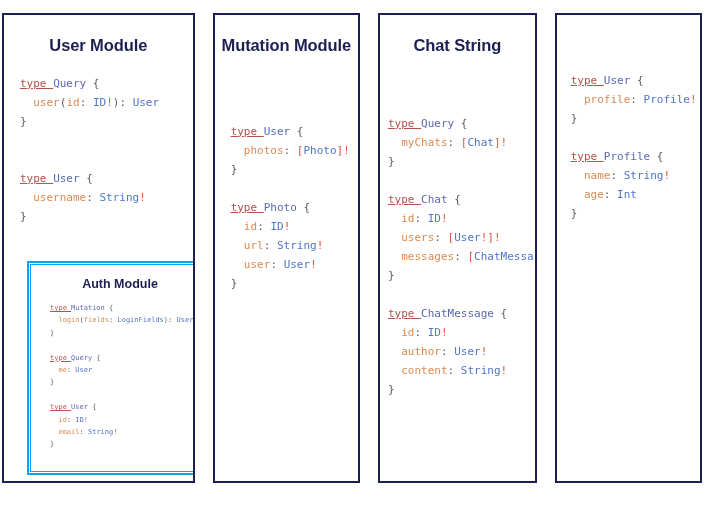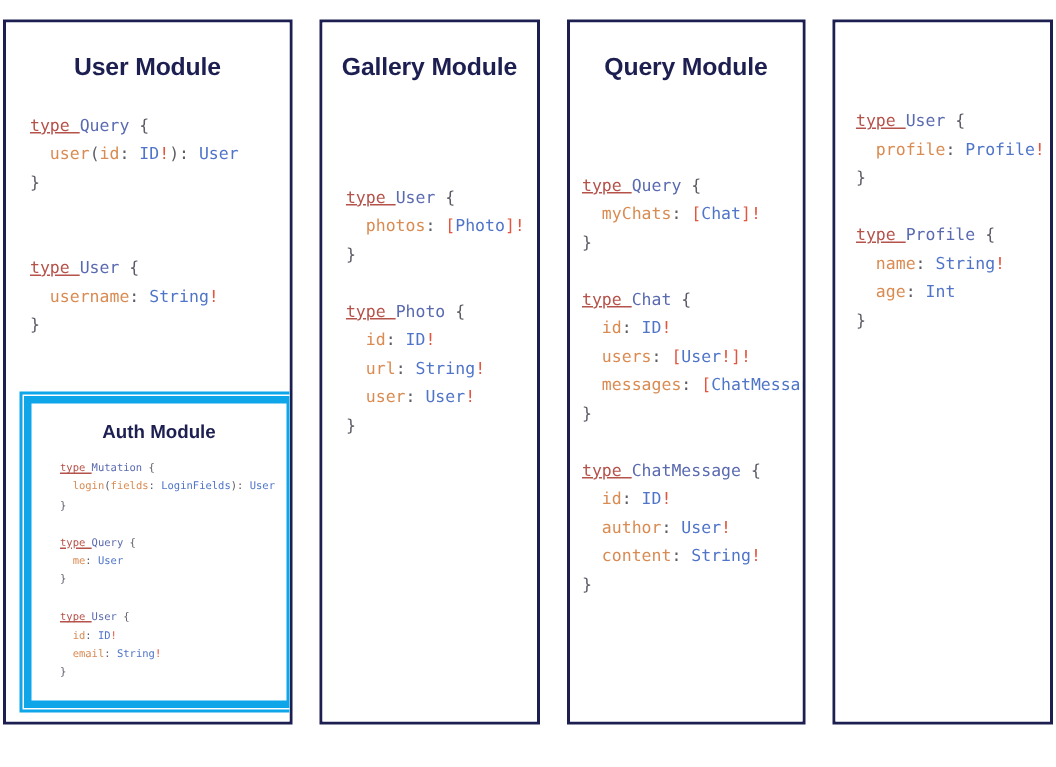--- a/index.html
+++ b/index.html
@@ -94,24 +94,25 @@
     left: 9px;
     top: 246px;
     width: 186px;
     height: 214px;
   }
   .nested-card {
     box-sizing: border-box;
     width: 186px;
     height: 214px;
     background: #ffffff;
-    border: 8px solid #0ea5e9;
+    border: 4px solid #0ea5e9;
     outline: 1px solid #ffffff;
     outline-offset: -3px;
     overflow: hidden;
+    margin-left: 14px;
   }
   .nested-title {
     text-align: center;
     font-weight: bold;
     color: #1d1f51;
     font-size: 12.5px;
     padding-top: 12px;
     padding-bottom: 2px;
     line-height: 1.2;
     user-select: none;
@@ -139,26 +140,26 @@
 
       <div class="nested-wrap">
         <div class="nested-card">
           <div class="nested-title">Auth Module</div>
           <div class="code-auth"><div><span class="t-kw">type </span><span class="t-type">Mutation</span><span class="t-punc"> {</span></div><div><span class="t-field">  login</span><span class="t-punc">(</span><span class="t-field">fields</span><span class="t-punc">: </span><span class="t-val">LoginFields</span><span class="t-punc">)</span><span class="t-punc">: </span><span class="t-val">User</span></div><div><span class="t-punc">}</span></div><div>&nbsp;</div><div><span class="t-kw">type </span><span class="t-type">Query</span><span class="t-punc"> {</span></div><div><span class="t-field">  me</span><span class="t-punc">: </span><span class="t-val">User</span></div><div><span class="t-punc">}</span></div><div>&nbsp;</div><div><span class="t-kw">type </span><span class="t-type">User</span><span class="t-punc"> {</span></div><div><span class="t-field">  id</span><span class="t-punc">: </span><span class="t-val">ID</span><span class="t-bang">!</span></div><div><span class="t-field">  email</span><span class="t-punc">: </span><span class="t-val">String</span><span class="t-bang">!</span></div><div><span class="t-punc">}</span></div></div>
         </div>
       </div>
     </div>
 
     <div class="module-card card-gallery">
-      <div class="module-title">Gallery Module</div>
+      <div class="module-title">Mutation Module</div>
       <div class="code-block code-gallery"><div><span class="t-kw">type </span><span class="t-type">User</span><span class="t-punc"> {</span></div><div><span class="t-field">  photos</span><span class="t-punc">: </span><span class="t-bang">[</span><span class="t-val">Photo</span><span class="t-bang">]</span><span class="t-bang">!</span></div><div><span class="t-punc">}</span></div><div>&nbsp;</div><div><span class="t-kw">type </span><span class="t-type">Photo</span><span class="t-punc"> {</span></div><div><span class="t-field">  id</span><span class="t-punc">: </span><span class="t-val">ID</span><span class="t-bang">!</span></div><div><span class="t-field">  url</span><span class="t-punc">: </span><span class="t-val">String</span><span class="t-bang">!</span></div><div><span class="t-field">  user</span><span class="t-punc">: </span><span class="t-val">User</span><span class="t-bang">!</span></div><div><span class="t-punc">}</span></div></div>
     </div>
 
     <div class="module-card card-chat">
-      <div class="module-title">Query Module</div>
+      <div class="module-title">Chat String</div>
       <div class="code-block code-chat"><div><span class="t-kw">type </span><span class="t-type">Query</span><span class="t-punc"> {</span></div><div><span class="t-field">  myChats</span><span class="t-punc">: </span><span class="t-bang">[</span><span class="t-val">Chat</span><span class="t-bang">]</span><span class="t-bang">!</span></div><div><span class="t-punc">}</span></div><div>&nbsp;</div><div><span class="t-kw">type </span><span class="t-type">Chat</span><span class="t-punc"> {</span></div><div><span class="t-field">  id</span><span class="t-punc">: </span><span class="t-val">ID</span><span class="t-bang">!</span></div><div><span class="t-field">  users</span><span class="t-punc">: </span><span class="t-bang">[</span><span class="t-val">User</span><span class="t-bang">!</span><span class="t-bang">]</span><span class="t-bang">!</span></div><div><span class="t-field">  messages</span><span class="t-punc">: </span><span class="t-bang">[</span><span class="t-val">ChatMessage</span></div><div><span class="t-punc">}</span></div><div>&nbsp;</div><div><span class="t-kw">type </span><span class="t-type">ChatMessage</span><span class="t-punc"> {</span></div><div><span class="t-field">  id</span><span class="t-punc">: </span><span class="t-val">ID</span><span class="t-bang">!</span></div><div><span class="t-field">  author</span><span class="t-punc">: </span><span class="t-val">User</span><span class="t-bang">!</span></div><div><span class="t-field">  content</span><span class="t-punc">: </span><span class="t-val">String</span><span class="t-bang">!</span></div><div><span class="t-punc">}</span></div></div>
     </div>
 
     <div class="module-card card-profile">
       <div class="code-block code-profile"><div><span class="t-kw">type </span><span class="t-type">User</span><span class="t-punc"> {</span></div><div><span class="t-field">  profile</span><span class="t-punc">: </span><span class="t-val">Profile</span><span class="t-bang">!</span></div><div><span class="t-punc">}</span></div><div>&nbsp;</div><div><span class="t-kw">type </span><span class="t-type">Profile</span><span class="t-punc"> {</span></div><div><span class="t-field">  name</span><span class="t-punc">: </span><span class="t-val">String</span><span class="t-bang">!</span></div><div><span class="t-field">  age</span><span class="t-punc">: </span><span class="t-val">Int</span></div><div><span class="t-punc">}</span></div></div>
     </div>
 
   </div>
 </div>
 

